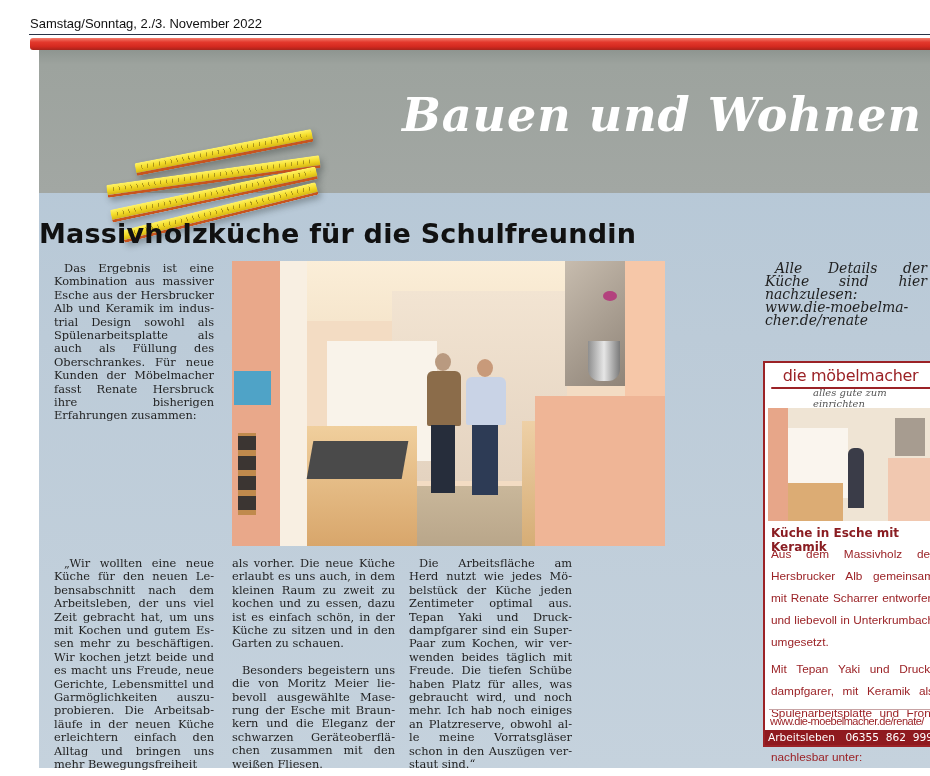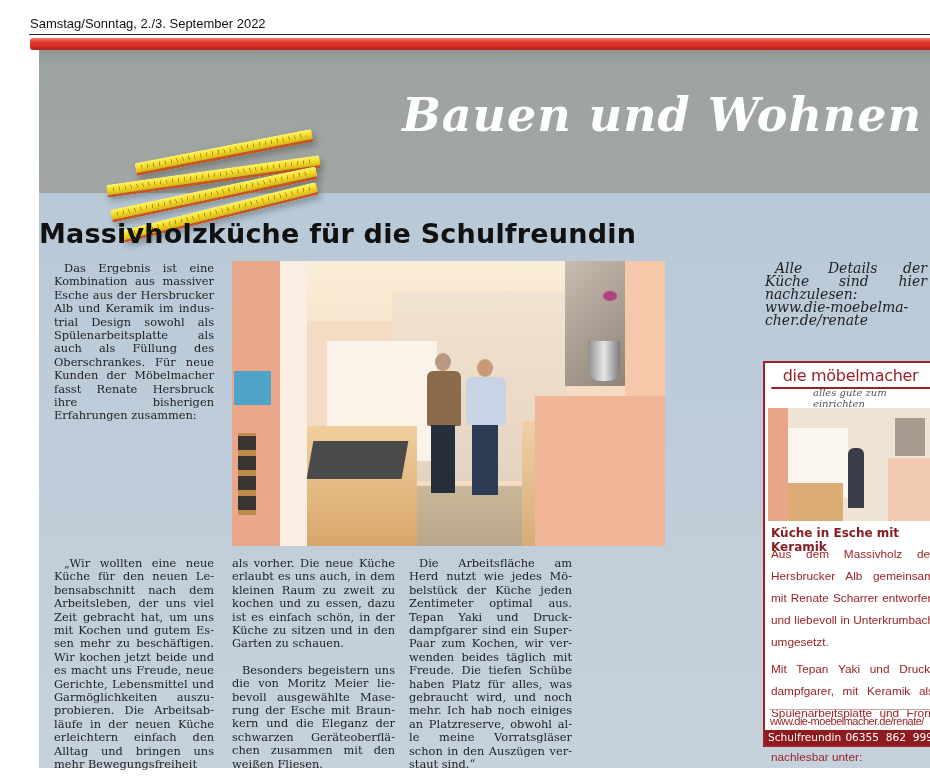--- a/index.html
+++ b/index.html
@@ -138,21 +138,21 @@
   }
   .ad-footer {
     position: absolute; left: 0; bottom: 0; width: 100%; height: 15px; background: #8f1a1f;
     color: #ffffff; font-family: "DejaVu Sans", sans-serif; font-size: 10.6px; line-height: 15px;
     display: flex; justify-content: space-between; padding: 0 3px;
   }
 </style>
 </head>
 <body>
 
-<div class="dateline">Samstag/Sonntag, 2./3. September 2022</div>
+<div class="dateline">Samstag/Sonntag, 2./3. November 2022</div>
 <div class="rule-top"></div>
 <div class="red-bar"></div>
 
 <div class="page">
   <div class="section-band">
     <div class="section-title">Bauen und Wohnen</div>
   </div>
 
   <div class="ruler">
     <div class="seg" style="left:40px;top:6px;width:180px;transform:rotate(-11deg);"></div>
@@ -224,17 +224,17 @@
         <div class="a4"></div>
     </div>
     <div class="ad-heading">Küche in Esche mit Keramik</div>
     <div class="ad-body">
       <p>Aus dem Massivholz der Hersbrucker Alb gemein­sam mit Renate Scharrer entworfen und liebevoll in Unterkrumbach umgesetzt.</p>
       <p>Mit Tepan Yaki und Druck­dampfgarer, mit Keramik als Spülenarbeitsplatte und Front des Oberschrankes. Alles nachlesbar unter:</p>
     </div>
     <div class="ad-url-rule"></div>
     <div class="ad-url">www.die-moebelmacher.de/renate/</div>
     <div class="ad-footer">
-      <span>Schulfreundin</span>
+      <span>Arbeitsleben</span>
       <span style="white-space:pre">06355  862  999</span>
     </div>
   </div>
 </div>
 
 </body></html>

